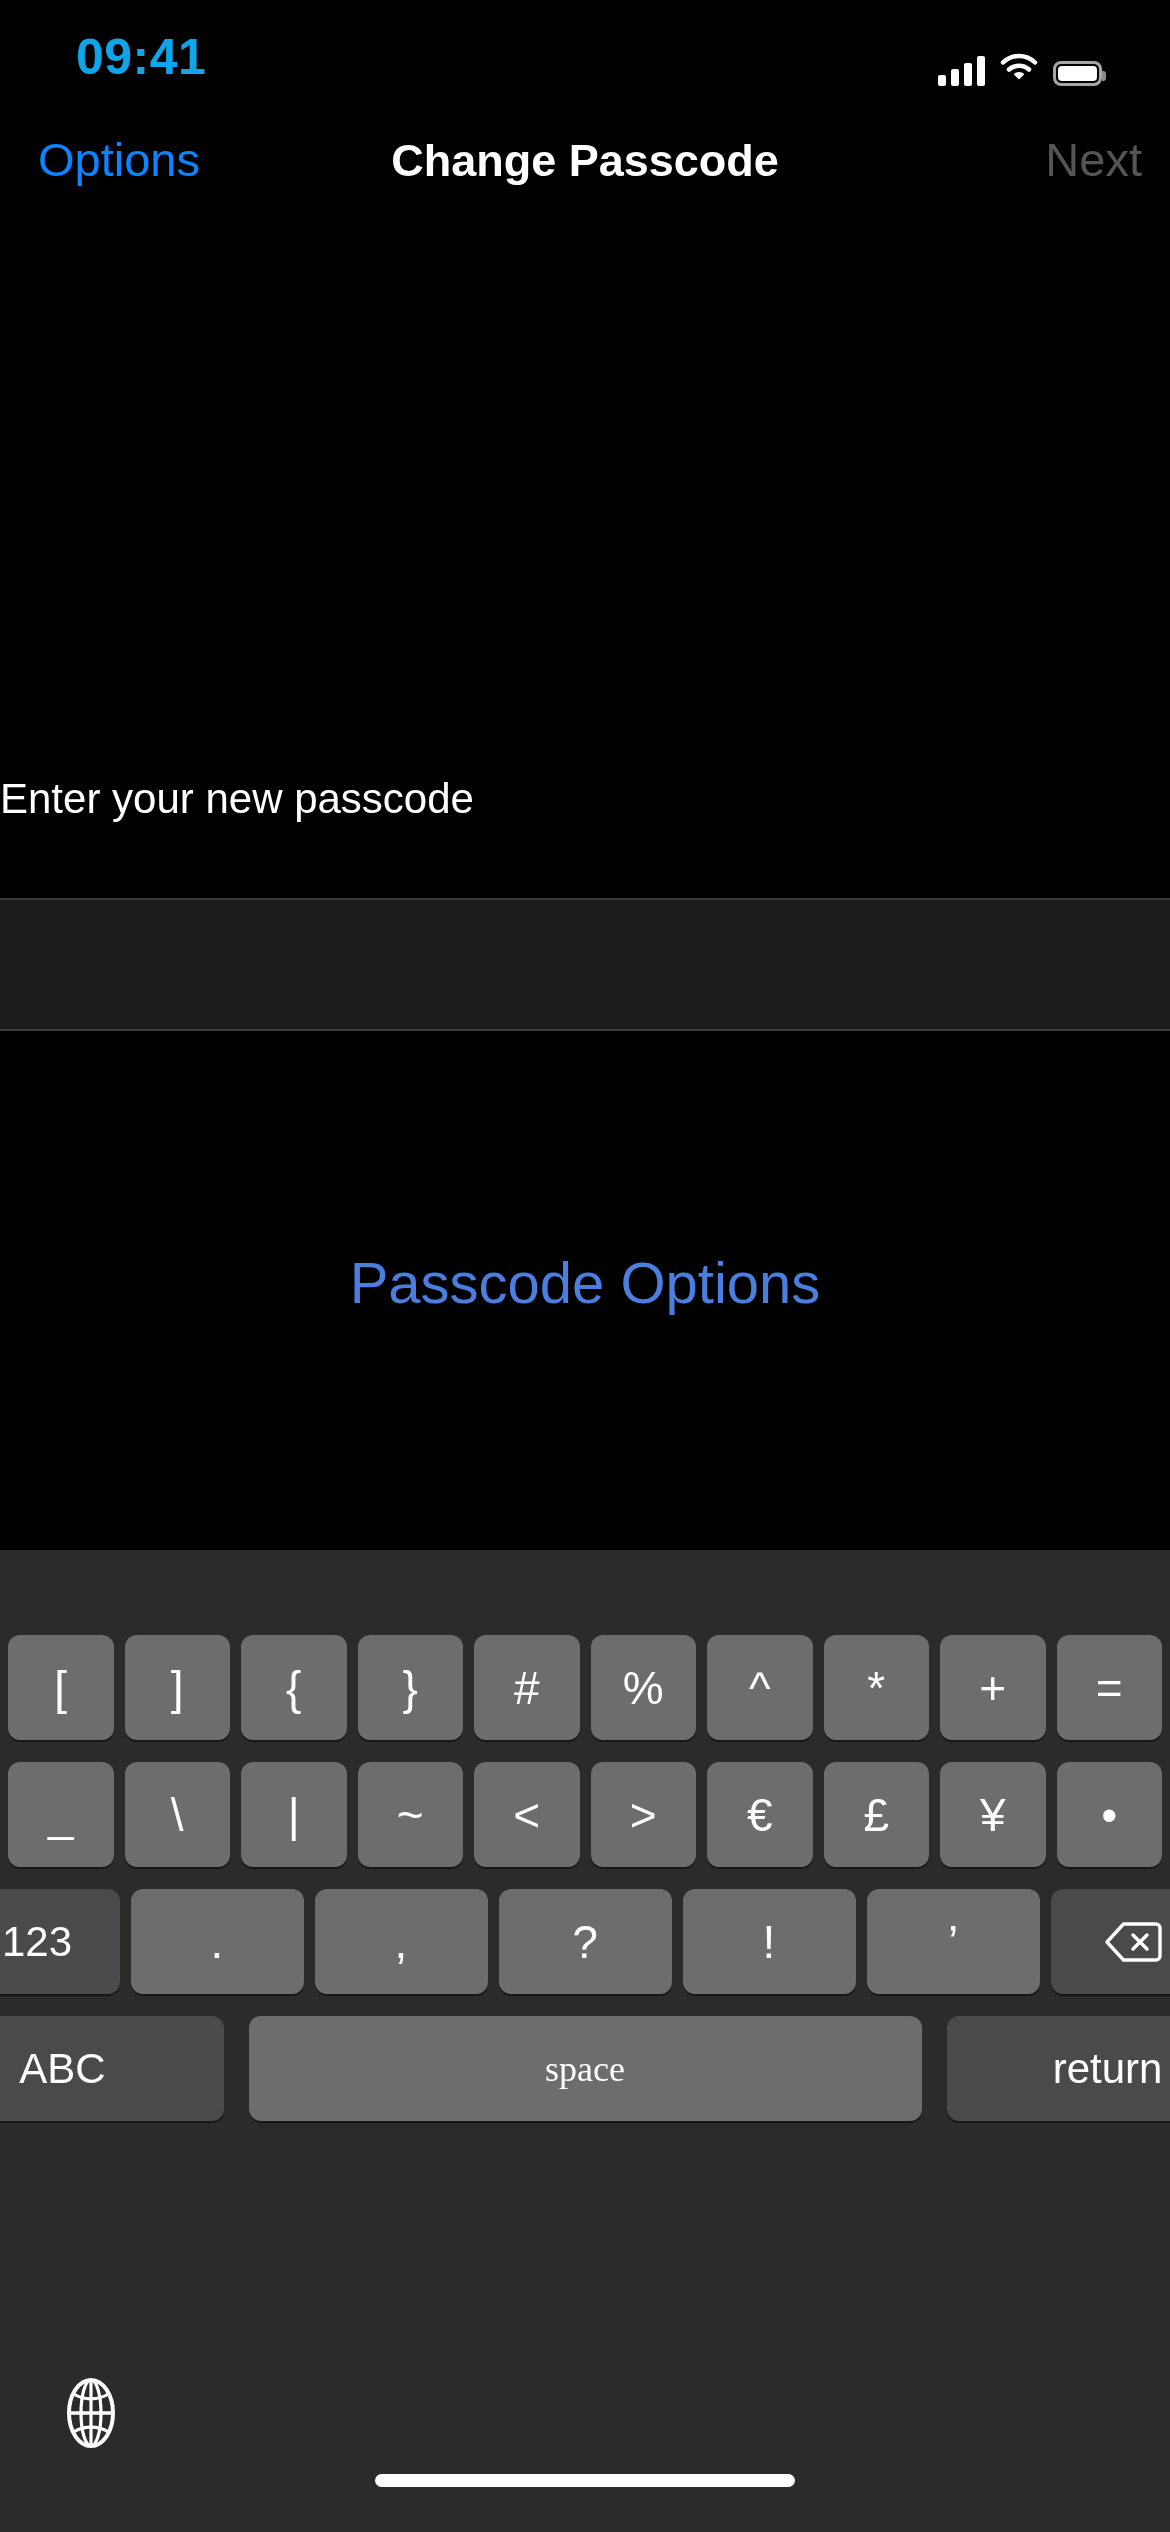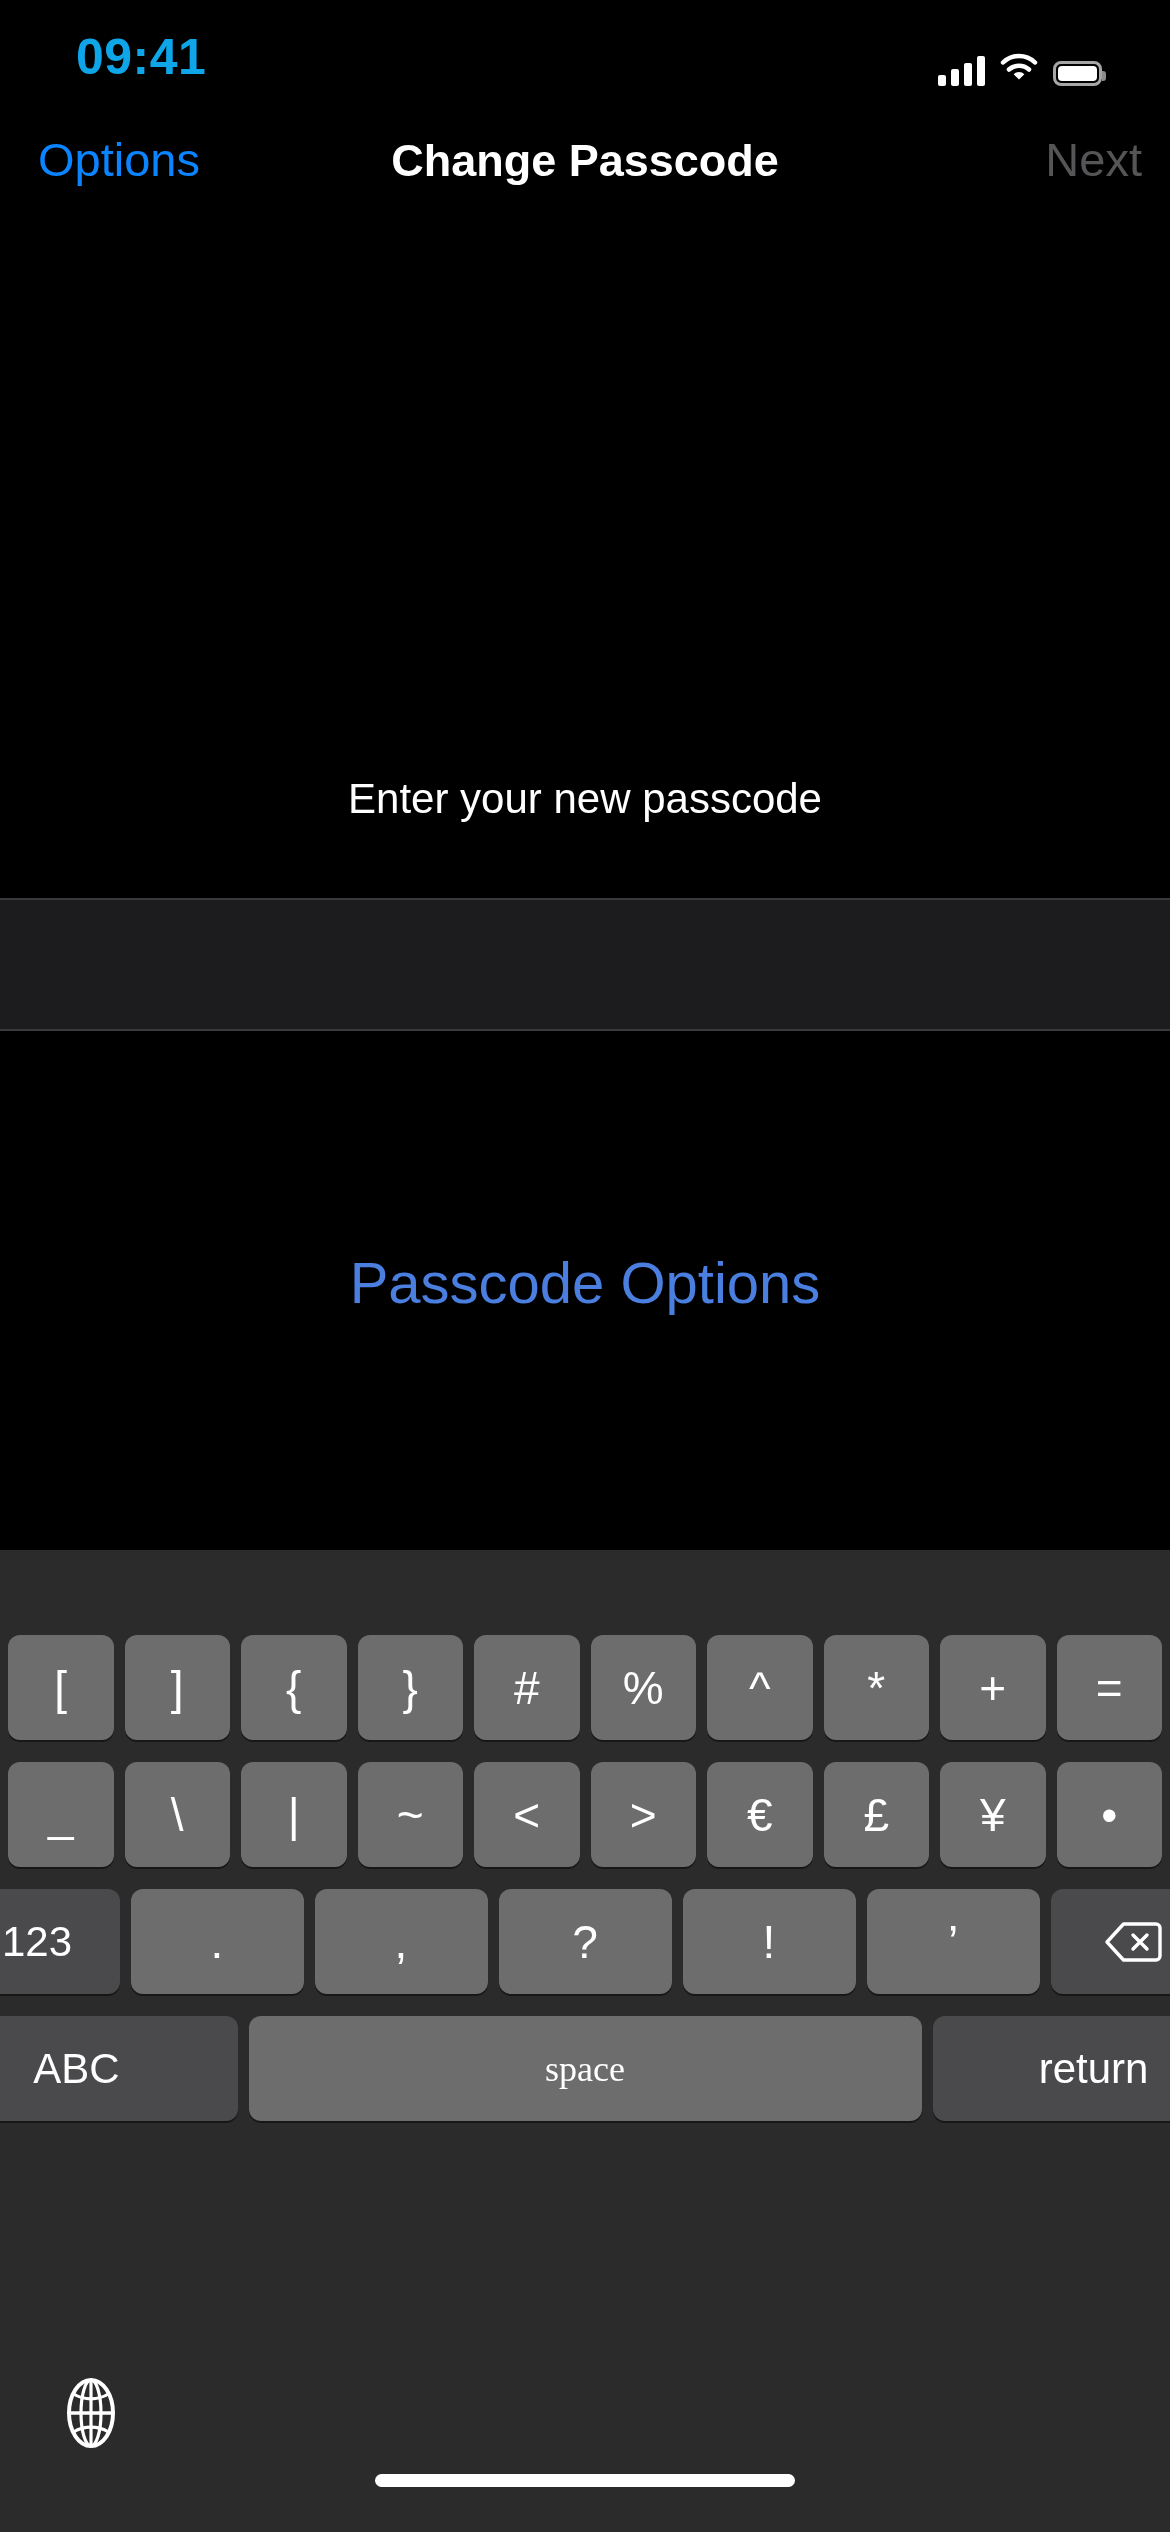--- a/index.html
+++ b/index.html
@@ -65,21 +65,21 @@
   }
   #nav-next {
     position:absolute; right:28px; top:14px;
     font-size:47px; color:#555558; background:none; border:none;
     font-family:inherit; cursor:default;
   }
 
   
   #prompt-label {
     position:absolute; left:0; right:0; top:775px;
-    text-align:center; font-size:42px; color:#fff;
+    font-size:42px; color:#fff;
   }
   #passcode-field {
     position:absolute; left:0; top:898px; width:1170px; height:133px;
     background:#1c1c1e;
     border-top:2px solid #3a3a3c;
     border-bottom:2px solid #3a3a3c;
   }
   #passcode-input {
     width:100%; height:100%;
     background:transparent; border:none; outline:none;
@@ -97,21 +97,21 @@
     position:absolute; left:0; top:1550px; width:1170px; height:982px;
     background:#2b2b2b;
   }
   .kb-row {
     display:flex; justify-content:center; align-items:center;
     width:100%;
   }
   #row1 { position:absolute; top:85px; left:0; height:105px; gap:11px; padding:0 8px; }
   #row2 { position:absolute; top:212px; left:0; height:105px; gap:11px; padding:0 8px; }
   #row3 { position:absolute; top:339px; left:0; height:105px; gap:11px; padding:0 8px;justify-content:center; }
-  #row4 { position:absolute; top:466px; left:0; height:105px; gap:11px; padding:0 8px; }
+  #row4 { position:absolute; top:466px; left:0; height:105px; gap:25px; padding:0 8px; }
 
   .key {
     flex:1 1 0;
     height:105px;
     background:#6d6d6e;
     border-radius:12px;
     color:#fff;
     font-size:46px;
     font-family:inherit;
     display:flex; align-items:center; justify-content:center;

